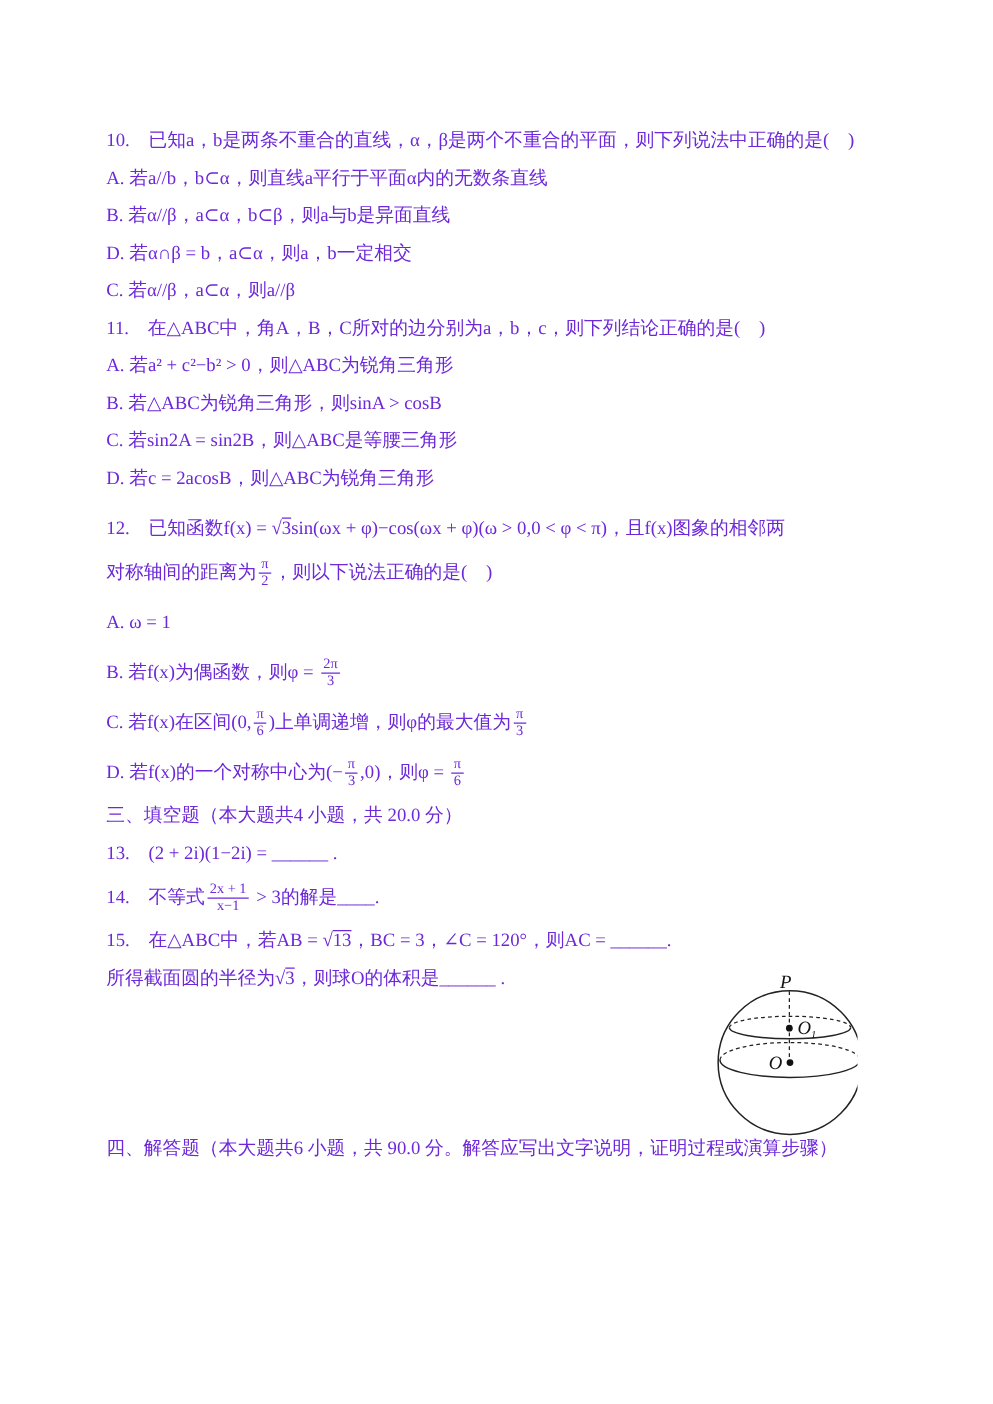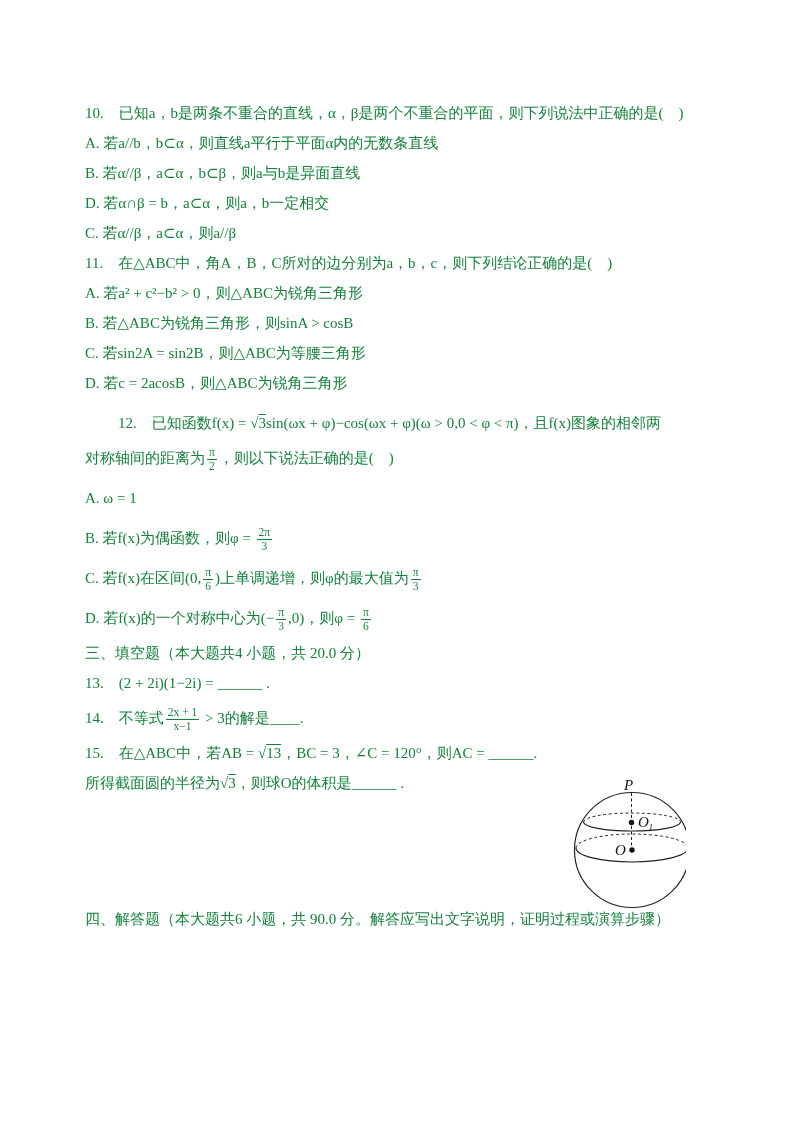--- a/index.html
+++ b/index.html
@@ -1,23 +1,23 @@
 <!DOCTYPE html>
 <html><head>
 <meta charset="utf-8">
 <style>
   html,body{margin:0;padding:0;background:#ffffff;}
   .page{position:relative;width:686px;height:1123px;background:#ffffff;overflow:hidden;
-        font-family:"Liberation Serif","DejaVu Serif",serif;color:#15803d;}
+        font-family:"Liberation Serif","DejaVu Serif",serif;color:#6d28d9;}
   .content{position:absolute;left:85px;top:98px;width:665px;font-size:15px;}
   .line{line-height:30px;white-space:pre;}
   .tall{line-height:40px;}
   .sec{font-weight:normal;}
   .mt14{}
-  .mt10{margin-top:10px;margin-left:33px;}
+  .mt10{margin-top:10px;}
   .mt106{margin-top:106px;}
   .frac{display:inline-flex;flex-direction:column;align-items:center;vertical-align:middle;
         font-size:11.5px;line-height:1.15;margin:0 2px;}
   .frac .num{display:block;border-bottom:1px solid currentColor;padding:0 2px;}
   .frac .den{display:block;padding:0 2px;}
   .sqrt .rad{text-decoration:overline;}
   .figure{position:absolute;left:566px;top:760px;width:140px;height:160px;}
   .fig-stroke{fill:none;stroke:#222222;stroke-width:1.2;}
   .fig-dash{fill:none;stroke:#222222;stroke-width:1;stroke-dasharray:3 2.5;}
   .fig-dot{fill:#111111;stroke:none;}
@@ -32,21 +32,21 @@
 
     <div class="line">10.　已知a，b是两条不重合的直线，α，β是两个不重合的平面，则下列说法中正确的是(　)</div>
     <div class="line">A. 若a//b，b⊂α，则直线a平行于平面α内的无数条直线</div>
     <div class="line">B. 若α//β，a⊂α，b⊂β，则a与b是异面直线</div>
     <div class="line">D. 若α∩β = b，a⊂α，则a，b一定相交</div>
     <div class="line">C. 若α//β，a⊂α，则a//β</div>
 
     <div class="line mt14">11.　在△ABC中，角A，B，C所对的边分别为a，b，c，则下列结论正确的是(　)</div>
     <div class="line">A. 若a² + c²−b² &gt; 0，则△ABC为锐角三角形</div>
     <div class="line">B. 若△ABC为锐角三角形，则sinA &gt; cosB</div>
-    <div class="line">C. 若sin2A = sin2B，则△ABC为等腰三角形</div>
+    <div class="line">C. 若sin2A = sin2B，则△ABC是等腰三角形</div>
     <div class="line">D. 若c = 2acosB，则△ABC为锐角三角形</div>
 
     <div class="line mt10">12.　已知函数f(x) = <span class="sqrt">√<span class="rad">3</span></span>sin(ωx + φ)−cos(ωx + φ)(ω &gt; 0,0 &lt; φ &lt; π)，且f(x)图象的相邻两</div>
     <div class="line tall">对称轴间的距离为<span class="frac"><span class="num">π</span><span class="den">2</span></span>，则以下说法正确的是(　)</div>
     <div class="line tall">A. ω = 1</div>
     <div class="line tall">B. 若f(x)为偶函数，则φ = <span class="frac"><span class="num">2π</span><span class="den">3</span></span></div>
     <div class="line tall">C. 若f(x)在区间(0,<span class="frac"><span class="num">π</span><span class="den">6</span></span>)上单调递增，则φ的最大值为<span class="frac"><span class="num">π</span><span class="den">3</span></span></div>
     <div class="line tall">D. 若f(x)的一个对称中心为(−<span class="frac"><span class="num">π</span><span class="den">3</span></span>,0)，则φ = <span class="frac"><span class="num">π</span><span class="den">6</span></span></div>
 
     <div class="line sec">三、填空题（本大题共4 小题，共 20.0 分）</div>

